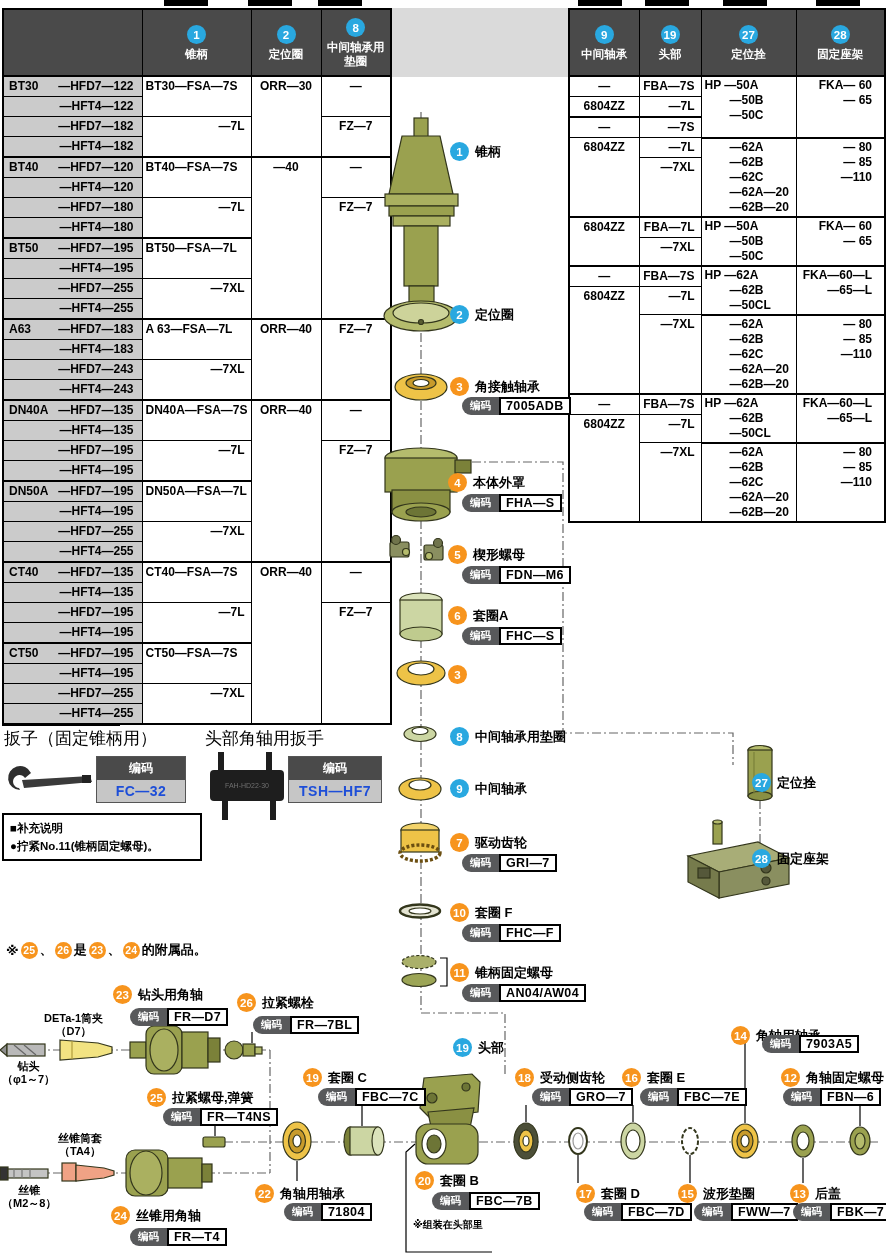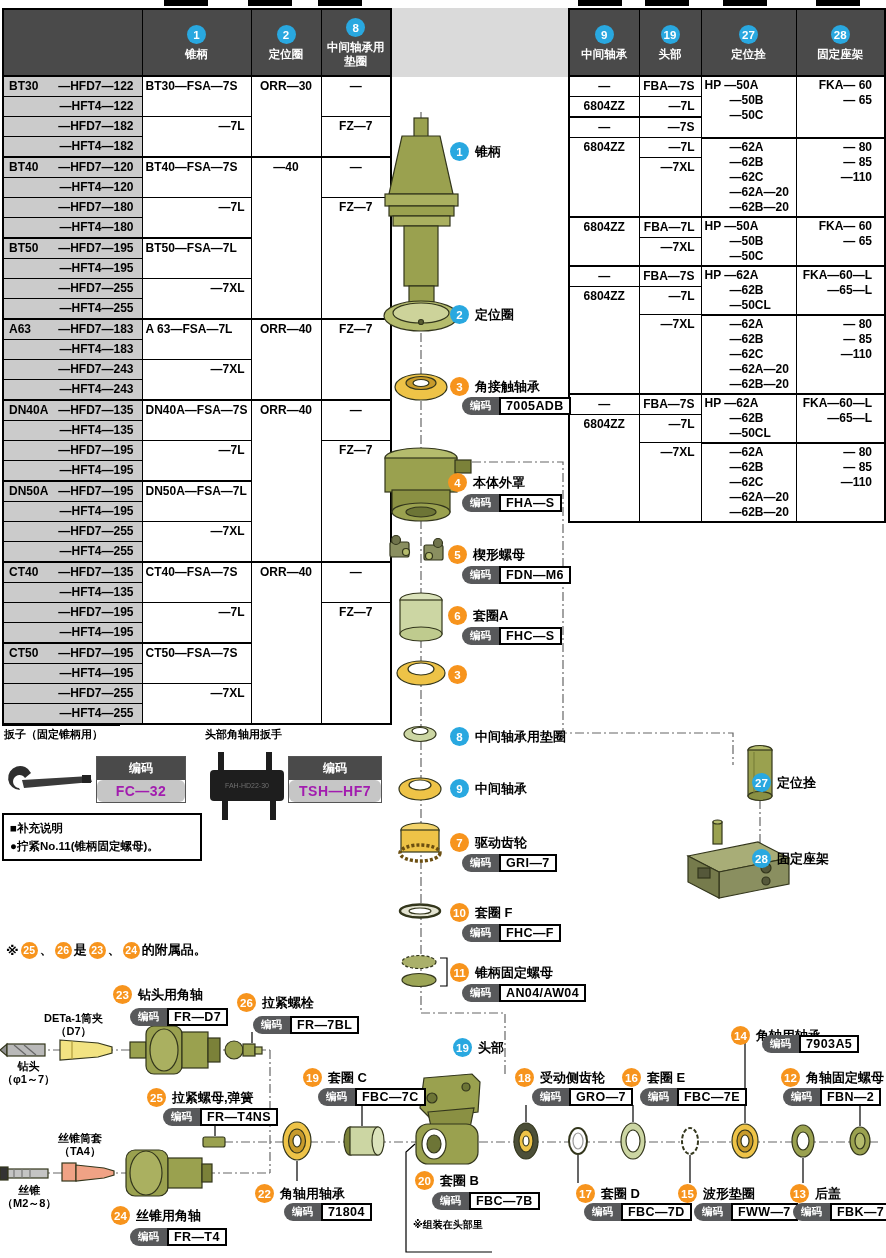--- a/index.html
+++ b/index.html
@@ -38,24 +38,24 @@
   .pill{position:absolute;display:flex;align-items:stretch;font-weight:bold;height:18px;
         white-space:nowrap;z-index:3;}
   .pill .tag{background:#58595b;color:#fff;font-size:10.5px;padding:0 8px;
              border-radius:9px 0 0 9px;display:flex;align-items:center;}
   .pill .code{background:#fff;border:2px solid #000;font-size:12.5px;padding:0 5px;
               display:flex;align-items:center;letter-spacing:.4px;}
   
   .banner{position:absolute;background:#000;color:#fff;font-size:16px;font-weight:bold;
           padding:3px 14px 4px;letter-spacing:2px;}
   .optional{position:absolute;font-size:14px;font-weight:bold;}
-  .ttl{position:absolute;font-size:11px;font-weight:bold;white-space:nowrap;}
+  .ttl{position:absolute;font-size:17px;font-weight:normal;white-space:nowrap;}
   .codebox{position:absolute;border:1px solid #555;text-align:center;z-index:3;}
   .codebox .t{background:#4a4a4a;color:#fff;font-size:12px;font-weight:bold;padding:3px 0;}
-  .codebox .c{background:#c6c6c6;color:#a21caf;font-size:14px;font-weight:bold;padding:3px 6px;letter-spacing:.5px;border-radius:6px;}
+  .codebox .c{background:#c6c6c6;color:#1d4ed8;font-size:14px;font-weight:bold;padding:3px 6px;letter-spacing:.5px;}
   .notebox{position:absolute;border:2px solid #000;background:#fff;font-size:11.5px;
            font-weight:bold;padding:4px 6px;line-height:18px;white-space:nowrap;}
   .footnote{position:absolute;font-size:13px;font-weight:bold;display:flex;align-items:center;gap:2px;z-index:3;}
   .footnote .num{width:17px;height:17px;font-size:10.5px;}
   .ann{position:absolute;font-size:11px;font-weight:bold;text-align:center;line-height:13px;z-index:3;white-space:nowrap;}
   .note20{position:absolute;font-size:10px;font-weight:bold;z-index:3;white-space:nowrap;}
   svg{position:absolute;left:0;top:0;z-index:1;}
   .toolsvg{z-index:2;}
 </style>
 </head>
@@ -444,21 +444,21 @@
   <div class="pill" style="left:762px;top:1035px">
       <span class="tag">编码</span>
       <span class="code">7903A5</span>
     </div>
   <div class="co" style="left:781px;top:1068px">
       <span class="num orange">12</span>
       <span>角轴固定螺母</span>
     </div>
   <div class="pill" style="left:783px;top:1088px">
       <span class="tag">编码</span>
-      <span class="code">FBN—2</span>
+      <span class="code">FBN—6</span>
     </div>
   <div class="co" style="left:576px;top:1184px">
       <span class="num orange">17</span>
       <span>套圈 D</span>
     </div>
   <div class="pill" style="left:584px;top:1203px">
       <span class="tag">编码</span>
       <span class="code">FBC—7D</span>
     </div>
   <div class="co" style="left:678px;top:1184px">

